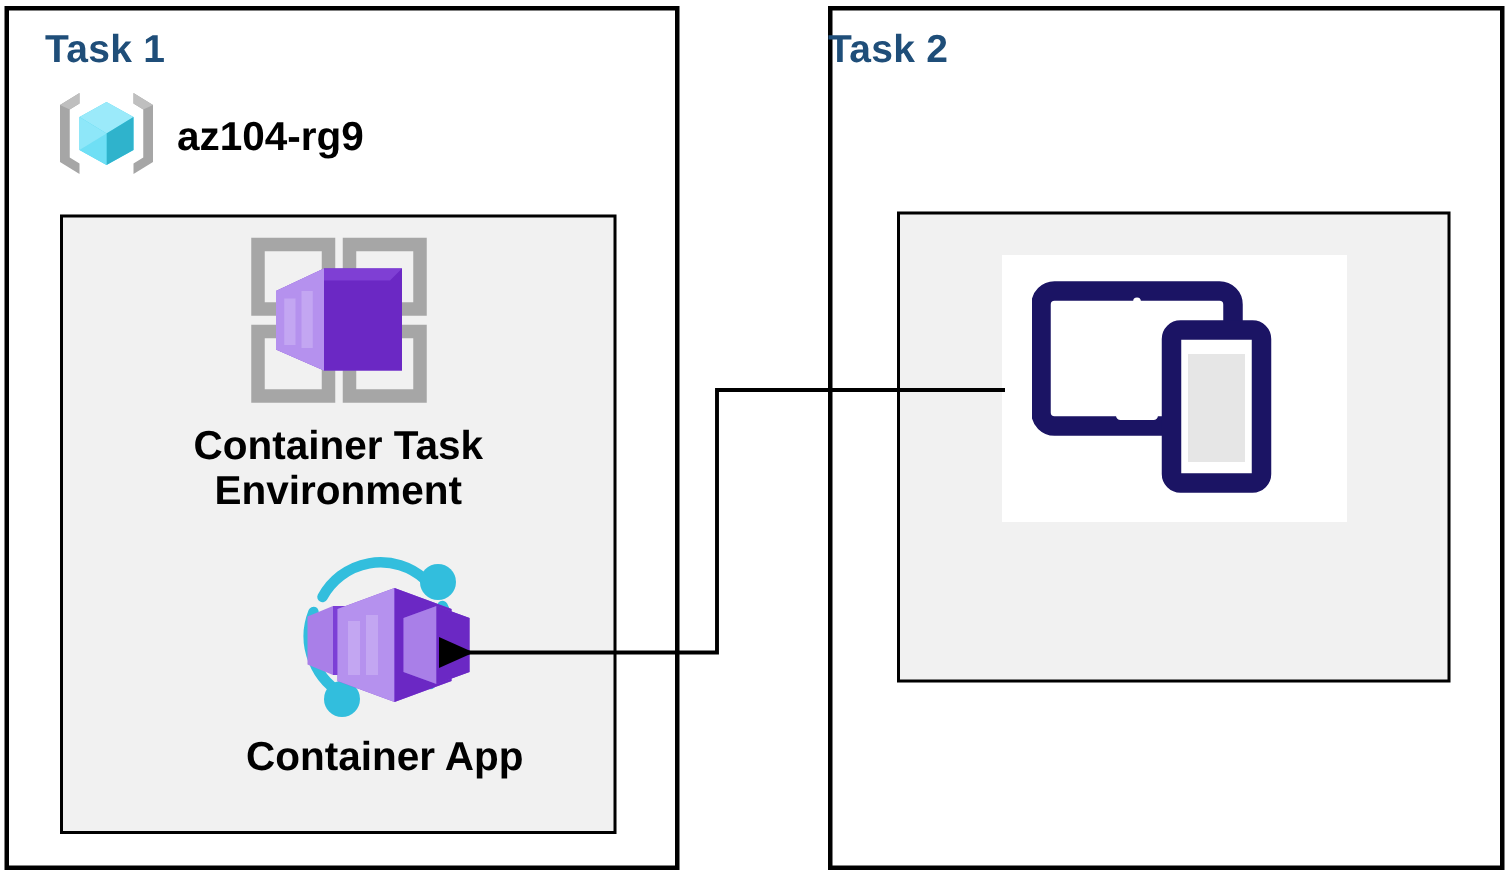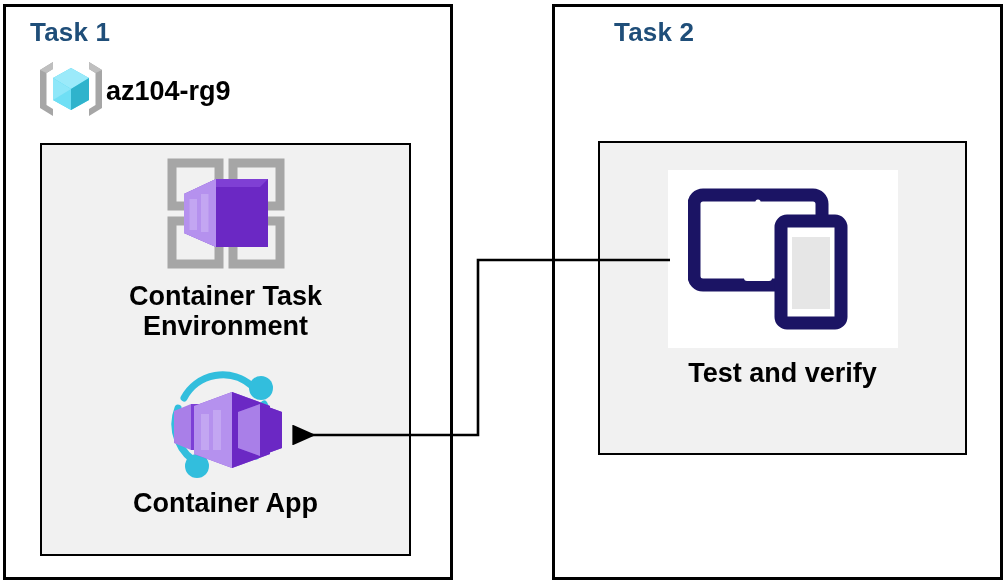--- a/index.html
+++ b/index.html
@@ -34,29 +34,30 @@
 
   .task-title {
     position: absolute;
     color: #1F4E79;
     font-weight: bold;
     font-size: 26px;
     letter-spacing: 0.2px;
     white-space: nowrap;
   }
   #task1-title { left: 30px; top: 17px; }
-  #task2-title { left: 614px; top: 17px; }
+  #task2-title { left: 552px; top: 17px; }
 
   
   #rg-row {
     position: absolute;
     left: 36px;
     top: 58px;
     display: flex;
     align-items: center;
+    gap: 12px;
   }
   #rg-label {
     font-size: 27px;
     font-weight: bold;
     color: #000000;
     white-space: nowrap;
   }
 
   
   .inner-box {
@@ -69,21 +70,21 @@
   #task2-inner { left: 598px; top: 141px; width: 369px; height: 314px; }
 
   
   .icon-block {
     position: absolute;
     display: flex;
     flex-direction: column;
     align-items: center;
   }
   #cae-block { left: 40px; top: 155px; width: 371px; }
-  #ca-block  { left: 40px; top: 368px; width: 371px; }
+  #ca-block  { left: 40px; top: 368px; width: 371px; padding-left: 31px; }
 
   .node-label {
     font-size: 27px;
     font-weight: bold;
     color: #000000;
     text-align: center;
     line-height: 1.12;
     margin-top: 4px;
     white-space: pre-line;
   }
@@ -228,21 +229,20 @@
           <rect x="56" y="90" width="28" height="6" rx="3" fill="#ffffff"></rect>
 
           <rect x="93" y="36" width="60" height="102" rx="6" ry="6" fill="#ffffff" stroke="#1B1464" stroke-width="13"></rect>
 
           <rect x="104" y="52" width="38" height="72" fill="#E6E6E6"></rect>
 
           <rect x="113" y="43" width="16" height="5" rx="2.5" fill="#ffffff"></rect>
         </svg>
       </span>
     </div>
-    <div id="tv-label">Test and verify</div>
   </div>
 
   <svg id="connector">
     <defs>
       <marker id="arrowhead" markerWidth="9" markerHeight="8" refX="8" refY="4" orient="auto" markerUnits="strokeWidth">
         <path d="M9,0 L9,8 L0,4 z" fill="#000000"></path>
       </marker>
     </defs>
     <polyline points="670,260 478,260 478,435 295,435" fill="none" stroke="#000000" stroke-width="2.6" marker-end="url(#arrowhead)"></polyline>
   </svg>

